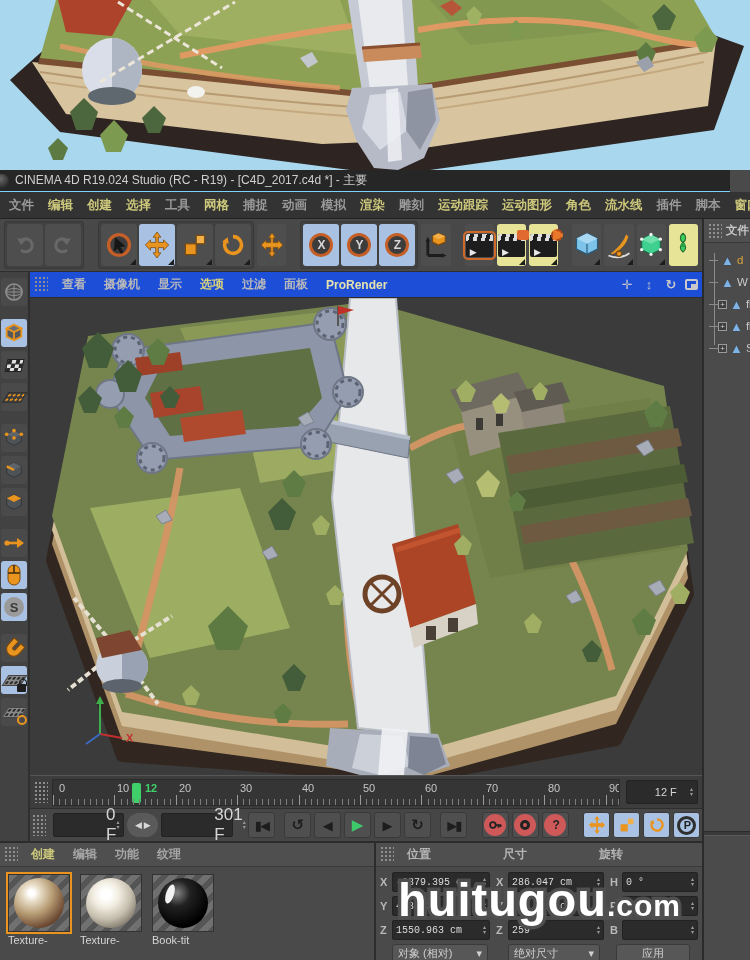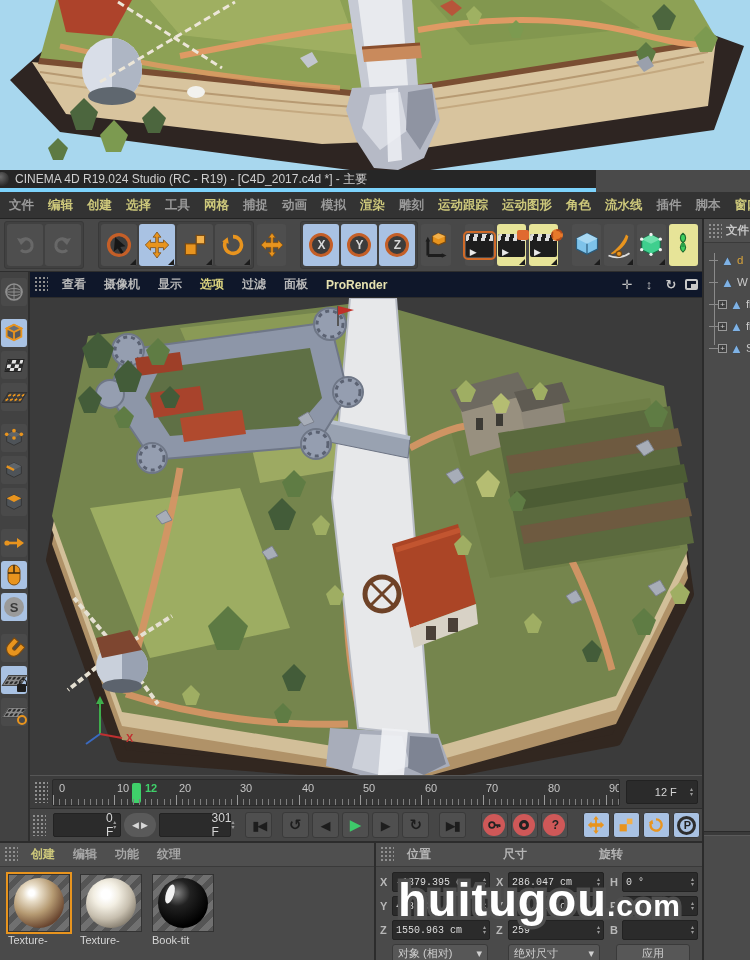--- a/index.html
+++ b/index.html
@@ -3,21 +3,21 @@
 <meta charset="utf-8">
 <style>
 * { margin:0; padding:0; box-sizing:border-box; }
 body { background:#222; font-family:"Liberation Sans","DejaVu Sans",sans-serif; }
 .screen { position:relative; width:750px; height:960px; background:#4a4a4a; overflow:hidden; color:#c8c8c8; }
 
 
 .preview { position:absolute; top:0; left:0; width:750px; height:170px; background:#a8d7ee; }
 
 
-.titlebar { position:absolute; top:170px; left:0; width:596px; height:22px; background:#262626; display:flex; align-items:center; gap:6px; padding-left:2px; border-bottom:4px solid #7dd3fc; }
+.titlebar { position:absolute; top:170px; left:0; width:730px; height:22px; background:#262626; display:flex; align-items:center; gap:6px; padding-left:2px; border-bottom:1px solid #7dd3fc; }
 .appico { width:14px; height:14px; border-radius:50%; background:radial-gradient(circle at 40% 35%, #6a6a6a, #2e2e2e 70%); margin-left:-7px; flex:none; }
 .titlebar span.t { font-size:12px; color:#cfcfcf; white-space:nowrap; }
 
 
 .menubar { position:absolute; top:192px; left:0; width:750px; height:27px; background:#333333; display:flex; align-items:center; padding:0 2px; overflow:hidden; border-bottom:1px solid #222; }
 .menubar .m { font-size:12.5px; font-weight:bold; padding:0 7px; white-space:nowrap; cursor:default; }
 .menubar .m.g { color:#9a9a9a; }
 .menubar .m.y { color:#cdc87b; }
 
 
@@ -49,21 +49,21 @@
 .scircle { width:20px; height:20px; border-radius:50%; background:#9a9a9a; color:#3a3a3a; font-weight:bold; font-size:13px; display:flex; align-items:center; justify-content:center; }
 .checker { width:17px; height:13px; background:repeating-conic-gradient(#e2e2e2 0 25%, #2a2a2a 0 50%); background-size:8px 8px; transform:skewX(-14deg); border:1px solid #222; }
 .dotplane { width:19px; height:11px; transform:skewX(-32deg); background:radial-gradient(#e8941e 1.3px, transparent 1.4px); background-size:4.5px 4.5px; background-color:#3d3d3d; border:1px solid #333; }
 .darkplane { width:19px; height:11px; transform:skewX(-32deg); background:radial-gradient(#2a2a2a 1.4px, transparent 1.5px); background-size:4.5px 4.5px; background-color:#8a8a8a; border:1px solid #444; }
 .minilock { position:absolute; right:1px; bottom:2px; width:9px; height:8px; background:#1e1e1e; border-radius:1px; }
 .minilock::before { content:""; position:absolute; top:-5px; left:1.5px; width:6px; height:6px; border:1.8px solid #1e1e1e; border-bottom:none; border-radius:4px 4px 0 0; }
 .miniring { position:absolute; right:0px; bottom:1px; width:10px; height:10px; border:2.5px solid #e8941e; border-radius:50%; }
 
 
 .vp { position:absolute; top:53px; left:30px; width:672px; height:503px; background:#3b3b3b; }
-.vp-menu { position:absolute; top:0; left:0; width:672px; height:26px; background:#0f172a; border-bottom:1px solid #2c2c2c; display:flex; align-items:center; gap:2px; padding:0 4px; }
+.vp-menu { position:absolute; top:0; left:0; width:672px; height:26px; background:#1d4ed8; border-bottom:1px solid #2c2c2c; display:flex; align-items:center; gap:2px; padding:0 4px; }
 .vp-menu .vm { font-size:12px; font-weight:bold; color:#b9b9b9; padding:0 8px; white-space:nowrap; }
 .vp-menu .vm.y { color:#d9d27e; }
 .vp-menu .vm.w { color:#e6e2b0; }
 .vp-icons { margin-left:auto; display:flex; gap:6px; align-items:center; }
 .vpi { color:#c9c9c9; font-size:13px; font-weight:bold; width:16px; text-align:center; }
 .vpwin { width:13px; height:11px; border:2px solid #c9c9c9; border-radius:2px; position:relative; }
 .vpwin::after { content:""; position:absolute; right:0; bottom:0; width:5px; height:4px; background:#c9c9c9; }
 .vp-canvas { position:absolute; top:26px; left:0; width:672px; height:477px; }
 .grip { width:14px; height:70%; background-image:radial-gradient(#8f8f8f 1px, transparent 1.2px); background-size:4px 4px; flex:none; margin-right:4px; }
 
@@ -92,21 +92,21 @@
 .playhead { position:absolute; left:79px; top:3px; width:9px; height:20px; background:#3fd06a; border-radius:2px; }
 .ph-label { position:absolute; left:92px; top:2px; font-size:11px; font-weight:bold; color:#3fd06a; }
 .framefield { margin-left:6px; width:74px; height:24px; background:#2b2b2b; border:1px solid #222; border-radius:2px; display:flex; align-items:center; padding:0 4px; }
 .framefield .fv { flex:1; font-size:11px; color:#d5d5d5;margin-left:24px; }
 .spin { display:flex; flex-direction:column; align-items:center; }
 .spin i { font-style:normal; font-size:6px; line-height:5px; color:#999; }
 
 
 .transport { position:absolute; top:589px; left:30px; width:672px; height:33px; background:#464646; border-top:1px solid #2e2e2e; display:flex; align-items:center; gap:3px; padding:0 2px; }
 .tfield { width:72px; height:24px; background:#2b2b2b; border:1px solid #222; border-radius:2px; display:flex; align-items:center; padding:0 4px; }
-.tfield .fv { flex:1; font-size:12px; color:#d5d5d5;padding-left:48px; }
+.tfield .fv { flex:1; font-size:17px; color:#d5d5d5;padding-left:48px; }
 .navpair { width:36px; height:24px; background:#5a5a5a; border-radius:12px; color:#d8d8d8; font-size:9px; display:flex; align-items:center; justify-content:center; gap:2px; }
 .tbtn { width:31px; height:26px; background:#4f4f4f; border:1px solid #3a3a3a; border-radius:3px; display:flex; align-items:center; justify-content:center; color:#1d1d1d; font-size:13px; font-weight:bold; letter-spacing:-2px; }
 .tbtn.play { color:#3ec96a; font-size:15px; letter-spacing:0; }
 .tbtn.blue { background:#a9c2e3; }
 .rdot { width:22px; height:22px; border-radius:50%; background:#cf5858; display:flex; align-items:center; justify-content:center; color:#222; font-weight:bold; font-size:12px; }
 .ring { width:10px; height:10px; border:3px solid #222; border-radius:50%; }
 .pcirc { width:19px; height:19px; border:3px solid #2e2e2e; border-radius:50%; display:flex; align-items:center; justify-content:center; font-weight:bold; color:#222; font-size:11px; }
 
 
 .bottom { position:absolute; top:622px; left:0; width:702px; height:119px; display:flex; background:#4a4a4a; border-top:2px solid #2c2c2c; }

